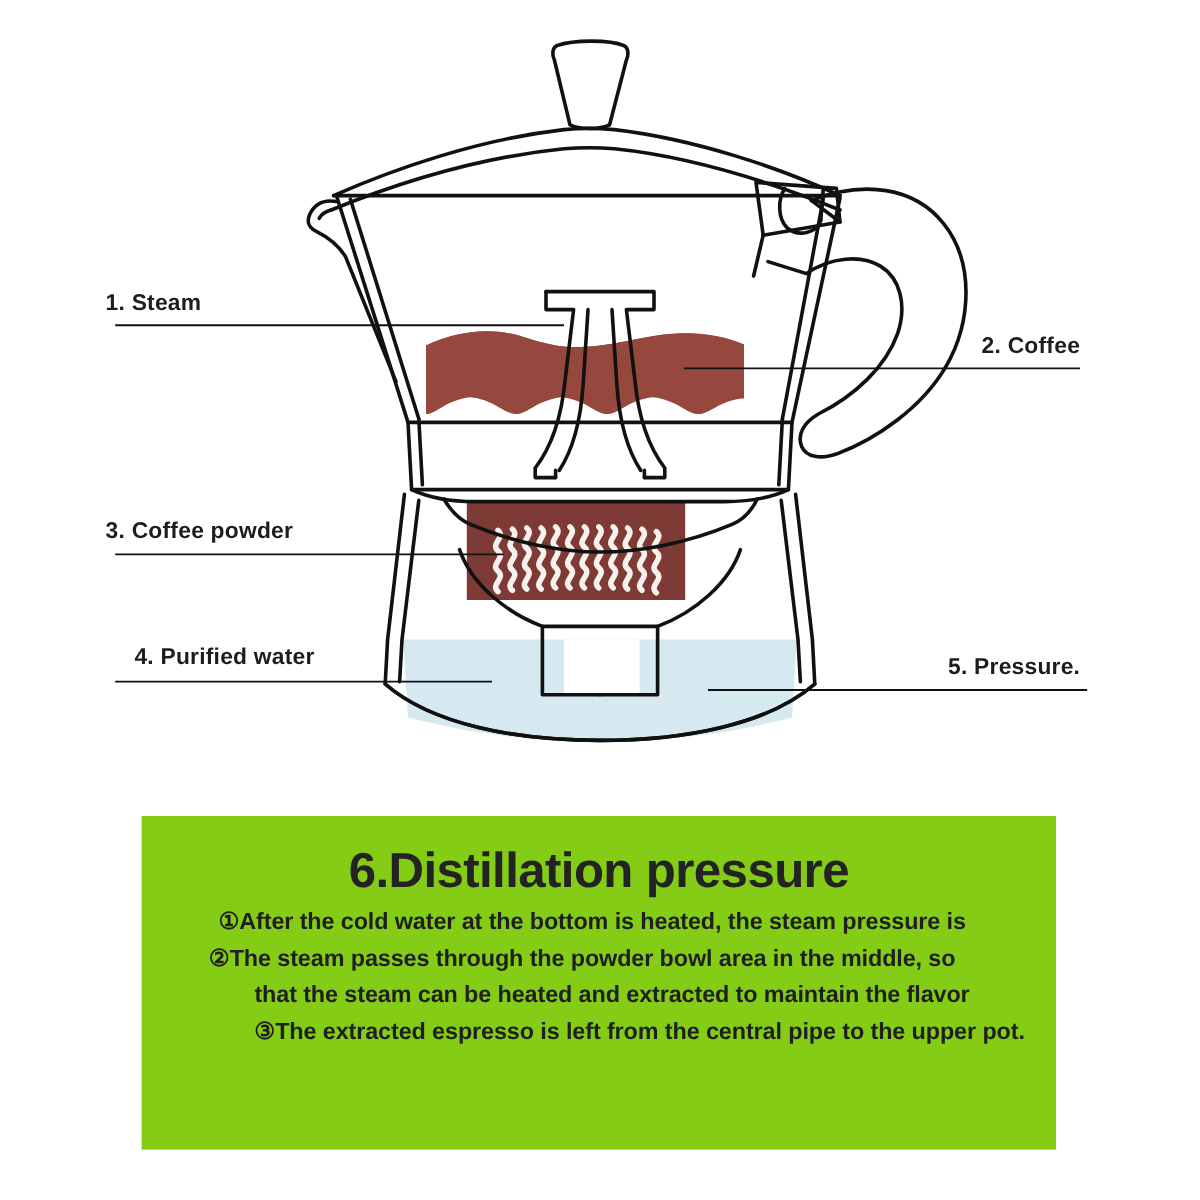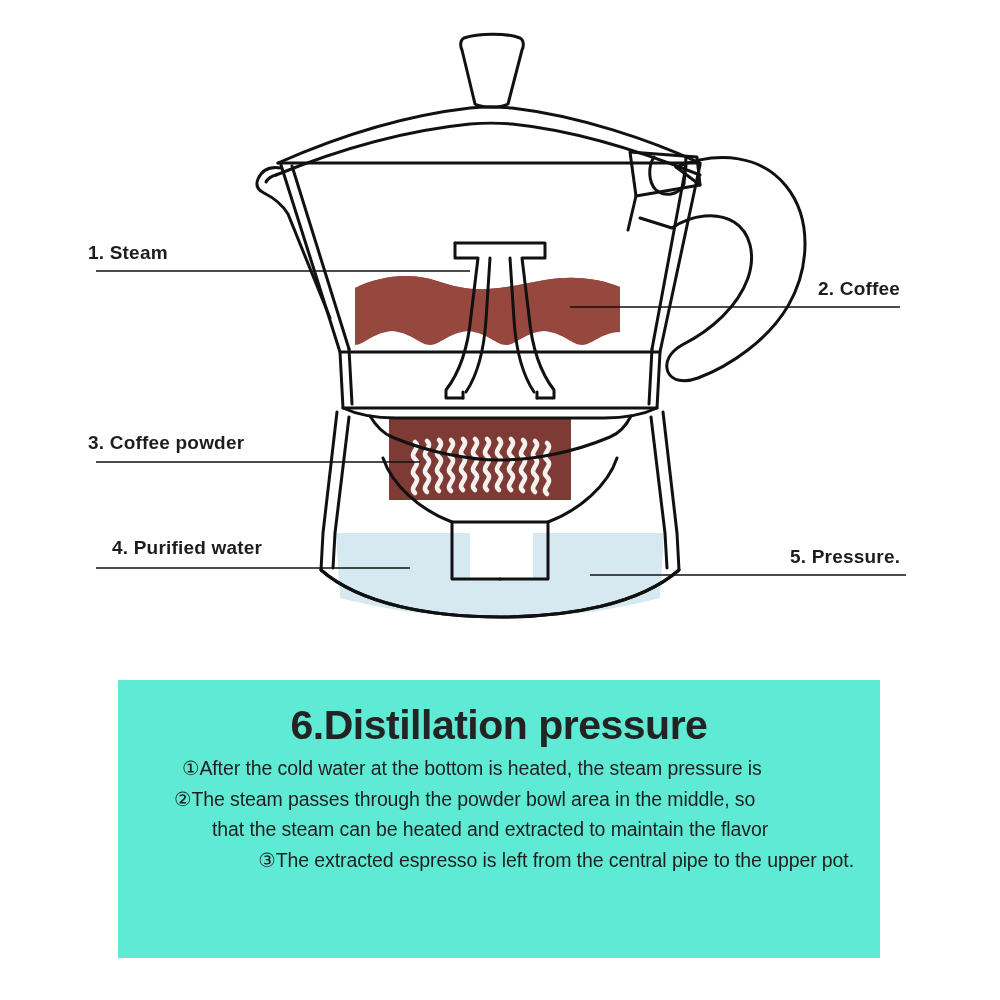--- a/index.html
+++ b/index.html
@@ -41,41 +41,41 @@
   }
   .callout-left  { text-align: left; }
 
   
   #info-panel {
     position: absolute;
     left: 118px;
     top: 680px;
     width: 762px;
     height: 278px;
-    background: #5eead4;
+    background: #84cc16;
     box-sizing: border-box;
   }
   #panel-title {
     text-align: center;
     font-family: "Liberation Sans", sans-serif;
     font-weight: bold;
     font-size: 41px;
     color: #232323;
     margin: 0;
     padding-top: 22px;
     letter-spacing: -0.5px;
   }
   #panel-lines {
     margin: 0;
     padding: 10px 26px 0 26px;
     list-style: none;
   }
   .panel-line {
     font-family: "Liberation Sans", sans-serif;
-    font-weight: normal;
+    font-weight: bold;
     font-size: 19.5px;
     color: #1f1f1f;
     line-height: 1.0;
     margin: 0 0 11px 0;
     letter-spacing: -0.1px;
   }
   .line-1 { text-align: left;  padding-left: 38px; }
   .line-2 { text-align: left;  padding-left: 74px; }
   .line-3 { text-align: left;  padding-left: 30px; }
   .line-4 { text-align: left;  padding-left: 68px; }

